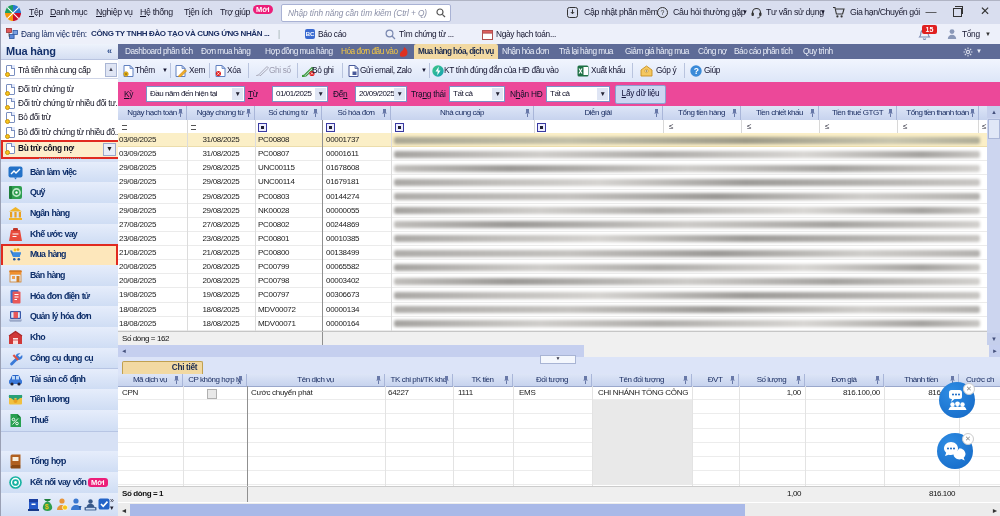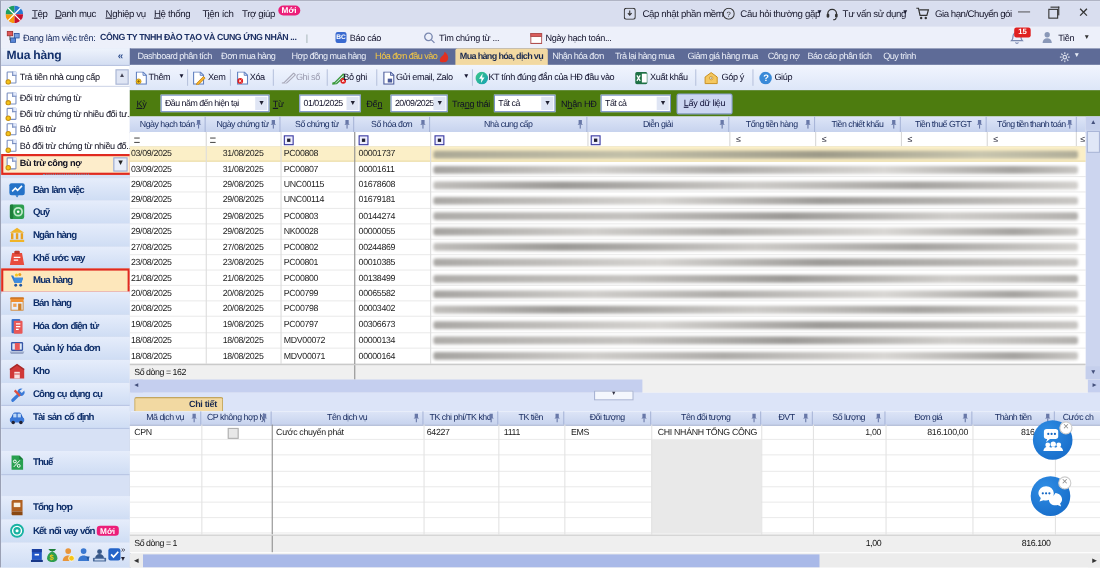--- a/index.html
+++ b/index.html
@@ -44,21 +44,21 @@
   .badge-moi{position:absolute;background:#ec1e79;color:#fff;font-size:7.5px;font-weight:bold;border-radius:3px;padding:0 3px;line-height:9px;height:9px;}
   
   #tabbar{left:117px;top:43px;width:883px;height:15px;background:#5e6b97;}
   .tab{position:absolute;top:0;height:15px;line-height:15px;font-size:8.3px;letter-spacing:-0.5px;color:#e8ecf6;white-space:nowrap;}
   #activetab{position:absolute;left:296px;top:0;height:15px;line-height:15px;font-size:8.2px;letter-spacing:-0.6px;background:#f2d9a2;color:#1a2a50;font-weight:bold;padding:0 4px;border-radius:2px 2px 0 0;white-space:nowrap;}
   
   #toolbar{left:117px;top:58px;width:883px;height:23px;background:linear-gradient(#f1f5fe,#dde6f8);border-bottom:1px solid #c3cde8;}
   .tbtn{position:absolute;top:0;height:23px;line-height:23px;font-size:8.3px;letter-spacing:-0.35px;color:#13132e;white-space:nowrap;}
   .tsep{position:absolute;top:4px;height:15px;width:1px;background:#b9c4de;}
   
-  #filterbar{left:117px;top:81px;width:883px;height:24px;background:#4d7c0f;border-bottom:1px solid #b4bfdc;}
+  #filterbar{left:117px;top:81px;width:883px;height:24px;background:#ec4899;border-bottom:1px solid #b4bfdc;}
   .flabel{position:absolute;top:0;height:24px;line-height:24px;font-size:8.3px;letter-spacing:-0.25px;color:#101028;white-space:nowrap;}
   .fbox{position:absolute;top:4px;height:14px;background:#fff;border:1px solid #7a93c8;font-size:8px;letter-spacing:-0.45px;color:#101028;line-height:14px;}
   .fbox .tx{position:absolute;left:3px;top:0;white-space:nowrap;}
   .fbox .da{position:absolute;right:1px;top:1px;bottom:1px;width:11px;background:#dfe5f4;text-align:center;font-size:6.5px;line-height:12px;color:#223;}
   #btn-take{position:absolute;left:497px;top:3px;width:49px;height:17px;background:#ccd6f2;border:1px solid #8aa0d0;border-radius:2px;font-size:8.2px;letter-spacing:-0.25px;text-align:center;line-height:16px;color:#101038;}
   
   #grid{left:117px;top:105px;width:883px;height:251px;background:#fff;}
   #ghead{position:absolute;left:0;top:0;width:869px;height:14px;background:linear-gradient(#dde5f7,#c7d3ee);border-bottom:1px solid #9aa8cc;}
   .hcell{position:absolute;top:0;height:14px;line-height:14px;font-size:8px;letter-spacing:-0.45px;color:#1c2f63;text-align:center;border-right:1px solid #a9b6d9;white-space:nowrap;overflow:hidden;}
   .pin{position:absolute;right:2px;top:3px;width:7px;height:8px;}
@@ -119,20 +119,27 @@
         <path d="M8 8L2.3 2.3A8 8 0 0 1 13.7 2.3z" fill="#1e9e60" transform="rotate(315 8 8)"></path>
         <path d="M2.3 2.3L13.7 13.7M13.7 2.3L2.3 13.7" stroke="#fff" stroke-width="1.1"></path>
       </svg>
     <div class="menuitem" style="left:28px"><u>T</u>ệp</div>
     <div class="menuitem" style="left:49px"><u>D</u>anh mục</div>
     <div class="menuitem" style="left:95px"><u>N</u>ghiệp vụ</div>
     <div class="menuitem" style="left:139px"><u>H</u>ệ thống</div>
     <div class="menuitem" style="left:183px">T<u>i</u>ện ích</div>
     <div class="menuitem" style="left:219px">Trợ <u>g</u>iúp</div>
     <div class="abs badge-moi" style="left:252px;top:4px;border-radius:5px;">Mới</div>
+    <div class="abs" id="searchbox">
+        <span>Nhập tính năng cần tìm kiếm (Ctrl + Q)</span>
+      <svg style="position:absolute;right:4px;top:3px" width="10" height="10" viewBox="0 0 10 10">
+          <circle cx="4" cy="4" r="3" fill="none" stroke="#555" stroke-width="1.2"></circle>
+          <line x1="6.3" y1="6.3" x2="9" y2="9" stroke="#555" stroke-width="1.2"></line>
+        </svg>
+    </div>
     <svg class="abs" style="left:566px;top:6px" width="11" height="11" viewBox="0 0 11 11">
         <rect x="0.5" y="0.5" width="10" height="10" rx="2" fill="none" stroke="#333" stroke-width="1"></rect>
         <path d="M5.5 2.5v4M3.8 5l1.7 1.8L7.2 5" fill="none" stroke="#333" stroke-width="1"></path>
       </svg>
     <div class="menuitem" style="left:583px">Cập nhật phần mềm</div>
     <svg class="abs" style="left:656px;top:6px" width="11" height="11" viewBox="0 0 11 11">
         <circle cx="5.5" cy="5.5" r="5" fill="none" stroke="#333" stroke-width="1"></circle>
         <text x="3.5" y="8" font-size="7" fill="#333">?</text>
       </svg>
     <div class="menuitem" style="left:672px">Câu hỏi thường gặp</div>
@@ -183,21 +190,21 @@
     <div class="wtext" style="left:495px;color:#14142e;">Ngày hạch toán...</div>
     <svg class="abs" style="left:917px;top:4px" width="13" height="13" viewBox="0 0 13 13">
         <path d="M6.5 1.5a3.6 3.6 0 0 1 3.6 3.6c0 2.6 1 3.4 1.4 3.9H1.5c.4-.5 1.4-1.3 1.4-3.9A3.6 3.6 0 0 1 6.5 1.5z" fill="none" stroke="#7a88b0" stroke-width="1.1"></path>
         <path d="M5.2 10.5a1.4 1.4 0 0 0 2.6 0" fill="none" stroke="#7a88b0" stroke-width="1.1"></path>
       </svg>
     <div class="abs" style="left:921px;top:1px;width:15px;height:9px;background:#e02020;border-radius:2px;color:#fff;font-size:7px;font-weight:bold;text-align:center;line-height:9px;">15</div>
     <svg class="abs" style="left:945px;top:4px" width="12" height="12" viewBox="0 0 12 12">
         <circle cx="6" cy="3.6" r="2.4" fill="#8a98b8"></circle>
         <path d="M1.8 11c0-2.6 1.8-4.2 4.2-4.2s4.2 1.6 4.2 4.2z" fill="#8a98b8"></path>
       </svg>
-    <div class="wtext" style="left:961px;color:#14142e;">Tiền</div>
+    <div class="wtext" style="left:961px;color:#14142e;">Tổng</div>
     <div class="wtext" style="left:984px;font-size:6px;color:#333;">▼</div>
   </div>
 
   <div class="abs" id="sidebar">
     <div id="sbhead">
         <b>Mua hàng</b>
         <span class="coll">«</span>
       </div>
     <div id="sblist">
       <div class="sbitem" style="top:3px;">
@@ -323,20 +330,29 @@
           <rect x="8" y="4" width="3" height="3.5" fill="#bcd8f8"></rect>
         </svg>
         <span class="txt">Tài sản cố định</span>
       </div>
     <div class="mod" style="top:303.8px">
         <svg class="ic" viewBox="0 0 15 15">
           <path d="M12.5 2.5a3.4 3.4 0 0 0-4.6 4.2L2.5 12a1.5 1.5 0 0 0 2.1 2.1l5.3-5.4a3.4 3.4 0 0 0 4.2-4.6L11.8 6.3l-2-2z" fill="#3a7ad8"></path>
           <path d="M2 4.5L4.5 2l8 8.5-2.3 2.3z" fill="#e05040" transform="translate(1,-1) scale(0.6) translate(4,5)"></path>
         </svg>
         <span class="txt">Công cụ dụng cụ</span>
+      </div>
+    <div class="mod" style="top:345.2px">
+        <svg class="ic" viewBox="0 0 15 15">
+          <rect x="1" y="3" width="13" height="9.5" rx="1" fill="#f0c040"></rect>
+          <path d="M1 3.5l6.5 5 6.5-5" fill="none" stroke="#28a078" stroke-width="1.6"></path>
+          <path d="M1 3h13v3H1z" fill="#28a078"></path>
+          <circle cx="7.5" cy="9" r="2" fill="#e8a020"></circle>
+        </svg>
+        <span class="txt">Tiền lương</span>
       </div>
     <div class="mod" style="top:365.9px">
         <svg class="ic" viewBox="0 0 15 15">
           <path d="M2.5 1h7l3.5 3.5V14h-10.5z" fill="#28a050"></path>
           <path d="M9.5 1l3.5 3.5H9.5z" fill="#1a7838"></path>
           <circle cx="5.5" cy="6.5" r="1.3" fill="none" stroke="#fff" stroke-width="0.9"></circle>
           <circle cx="9" cy="10.5" r="1.3" fill="none" stroke="#fff" stroke-width="0.9"></circle>
           <path d="M4.5 11.5l5.5-6" stroke="#fff" stroke-width="0.9"></path>
         </svg>
         <span class="txt">Thuế</span>
@@ -782,21 +798,21 @@
       <div class="bvline" style="left:267px"></div>
       <div class="bvline" style="left:335px"></div>
       <div class="bvline" style="left:395px"></div>
       <div class="bvline" style="left:474px"></div>
       <div class="bvline" style="left:574px"></div>
       <div class="bvline" style="left:621px"></div>
       <div class="bvline" style="left:687px"></div>
       <div class="bvline" style="left:766px"></div>
       <div class="bvline" style="left:841px"></div>
     </div>
-    <div id="bgfoot"><span style="margin-left:4px;">Số dòng = 1</span>
+    <div id="bgfoot"><span style="margin-left:4px;font-weight:bold;">Số dòng = 1</span>
       <div style="position:absolute;left:129px;top:0;width:1px;height:15px;background:#909090;"></div>
       <span style="position:absolute;right:200px;top:0;">1,00</span>
       <span style="position:absolute;right:46px;top:0;">816.100</span>
     </div>
   </div>
   <div class="abs" id="hscroll2">
     <div id="hthumb2"></div>
     <div class="sbtn arr" style="left:0;top:1px;width:12px;height:12px;background:#ececec;color:#333;">◄</div>
     <div class="sbtn arr" style="left:871px;top:1px;width:12px;height:12px;background:#ececec;color:#333;">►</div>
   </div>

